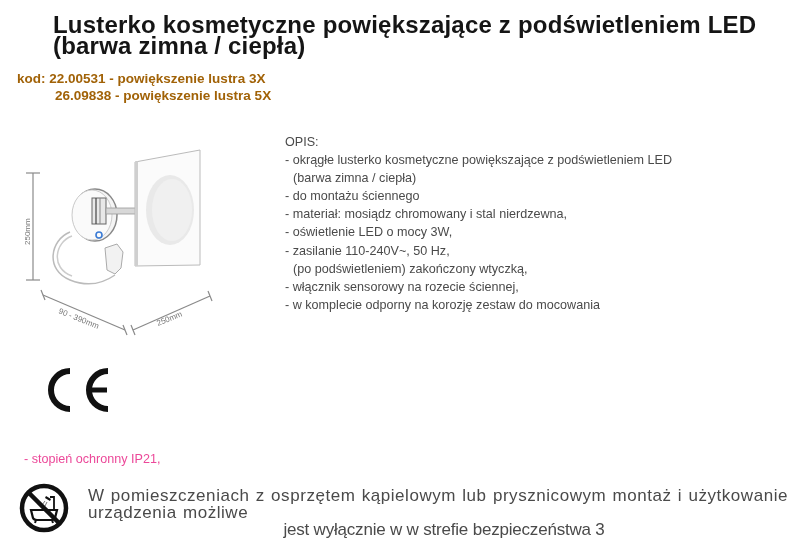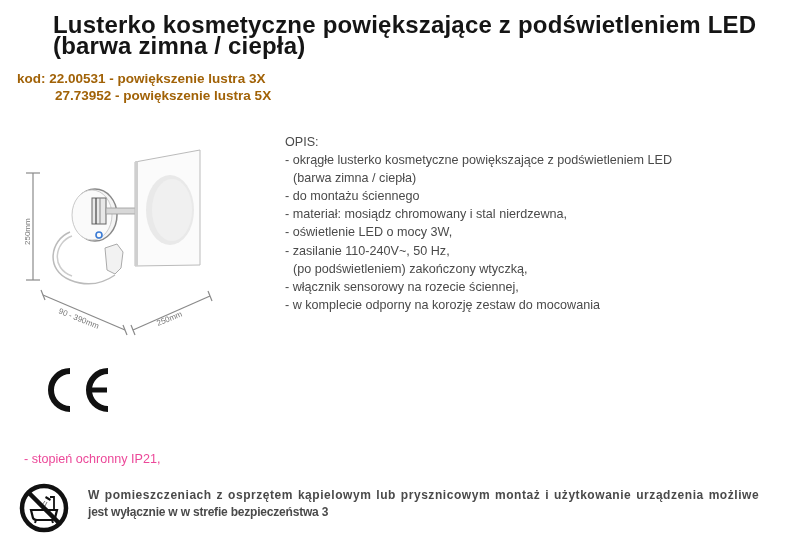--- a/index.html
+++ b/index.html
@@ -8,35 +8,35 @@
   .codes { position: absolute; left: 17px; top: 70px; font-weight: bold; font-size: 13.5px; line-height: 17px; color: #a16207; }
   .codes .row { white-space: pre; }
   .codes .indent { display: inline-block; width: 38px; }
   .desc { position: absolute; left: 285px; top: 133px; font-size: 12.6px; line-height: 18.1px; color: #4a4a4a; }
   .desc .item { white-space: nowrap; }
   .desc .cont { padding-left: 8px; }
   .product { position: absolute; left: 0; top: 130px; width: 270px; height: 220px; }
   .ce { position: absolute; left: 48px; top: 365px; }
   .ip { position: absolute; left: 24px; top: 452px; font-size: 12.6px; color: #ec4899; }
   .warn-icon { position: absolute; left: 18px; top: 482px; width: 52px; height: 52px; }
-  .warn-text { position: absolute; left: 88px; top: 487px; font-size: 12px; line-height: 17px; color: #4a4a4a; font-weight: bold; }
+  .warn-text { position: absolute; left: 88px; top: 487px; font-size: 17px; line-height: 17px; color: #4a4a4a; }
   .warn-text .l1 { letter-spacing: 0.55px; word-spacing: 1px; }
-  .warn-text .l2 { letter-spacing: -0.2px; }
+  .warn-text .l2 { letter-spacing: -0.2px; text-align: center; }
 </style>
 </head>
 <body>
 
 <div class="title">
   <div>Lusterko kosmetyczne powiększające z podświetleniem LED</div>
   <div>(barwa zimna / ciepła)</div>
 </div>
 
 <div class="codes">
   <div class="row"><span>kod:</span> <span>22.00531</span> <span>- powiększenie lustra 3X</span></div>
-  <div class="row"><span class="indent"></span><span>27.73952</span> <span>- powiększenie lustra 5X</span></div>
+  <div class="row"><span class="indent"></span><span>26.09838</span> <span>- powiększenie lustra 5X</span></div>
 </div>
 
 <div class="product">
   <svg width="270" height="220" viewBox="0 0 270 220">
 
     <g stroke="#8a8a8a" stroke-width="1.2" fill="none">
       <line x1="33" y1="43" x2="33" y2="150"></line>
       <line x1="26" y1="43" x2="40" y2="43"></line>
       <line x1="26" y1="150" x2="40" y2="150"></line>
 

